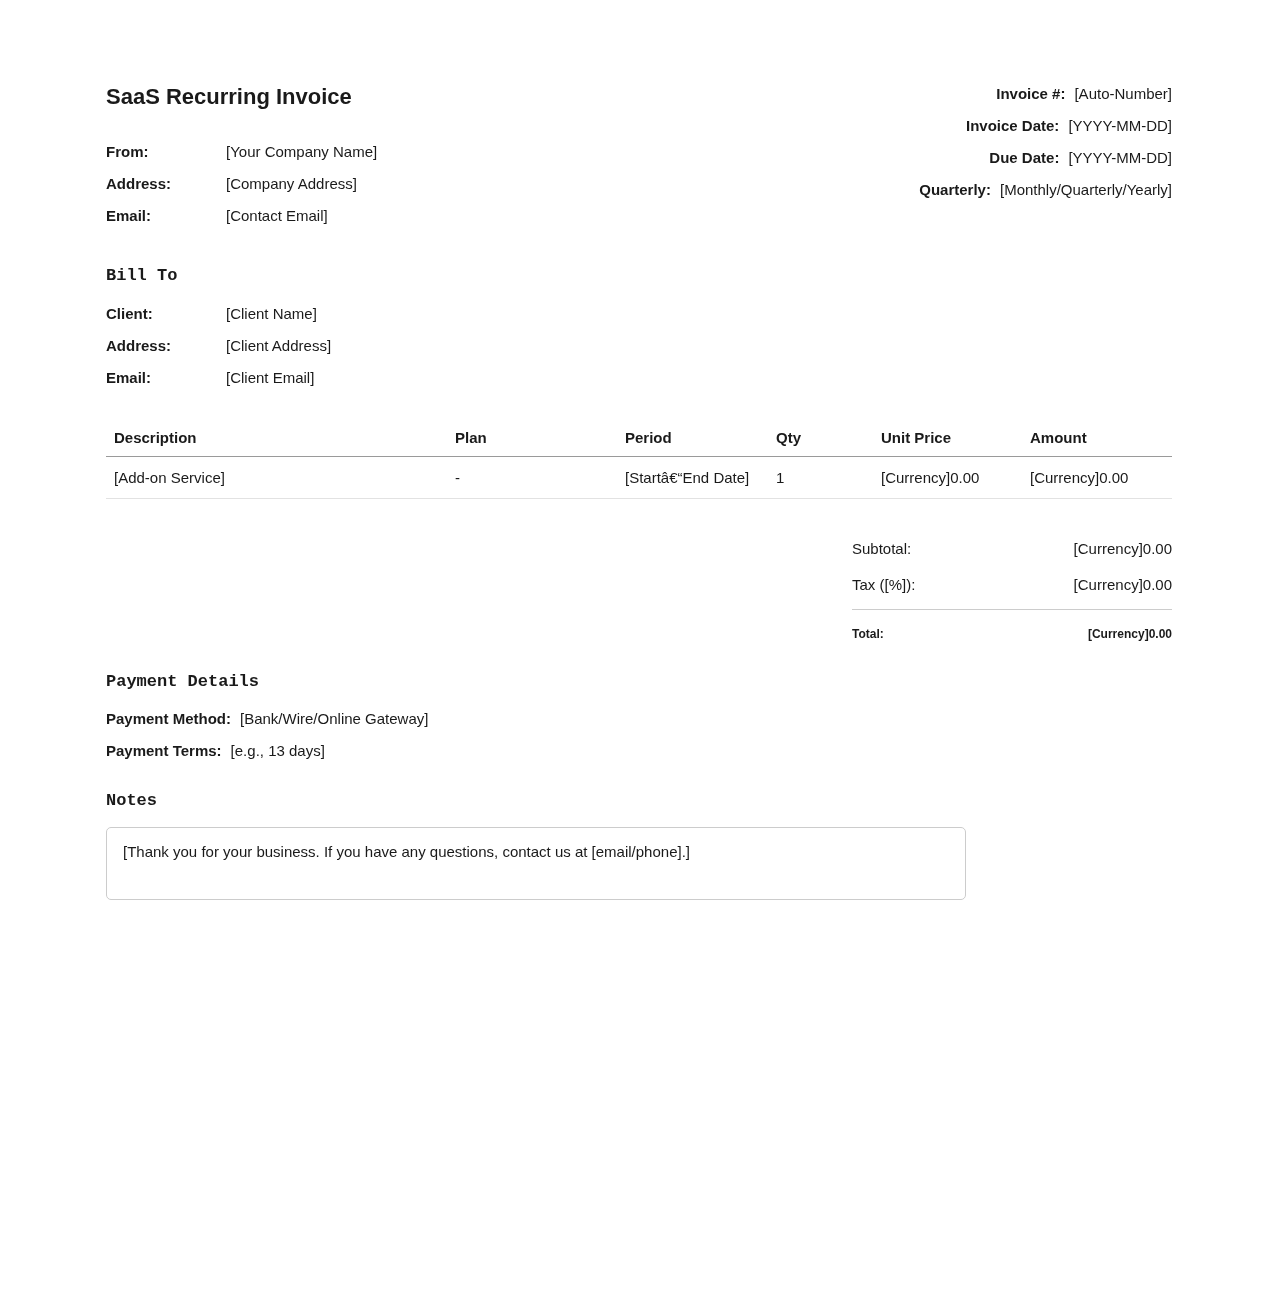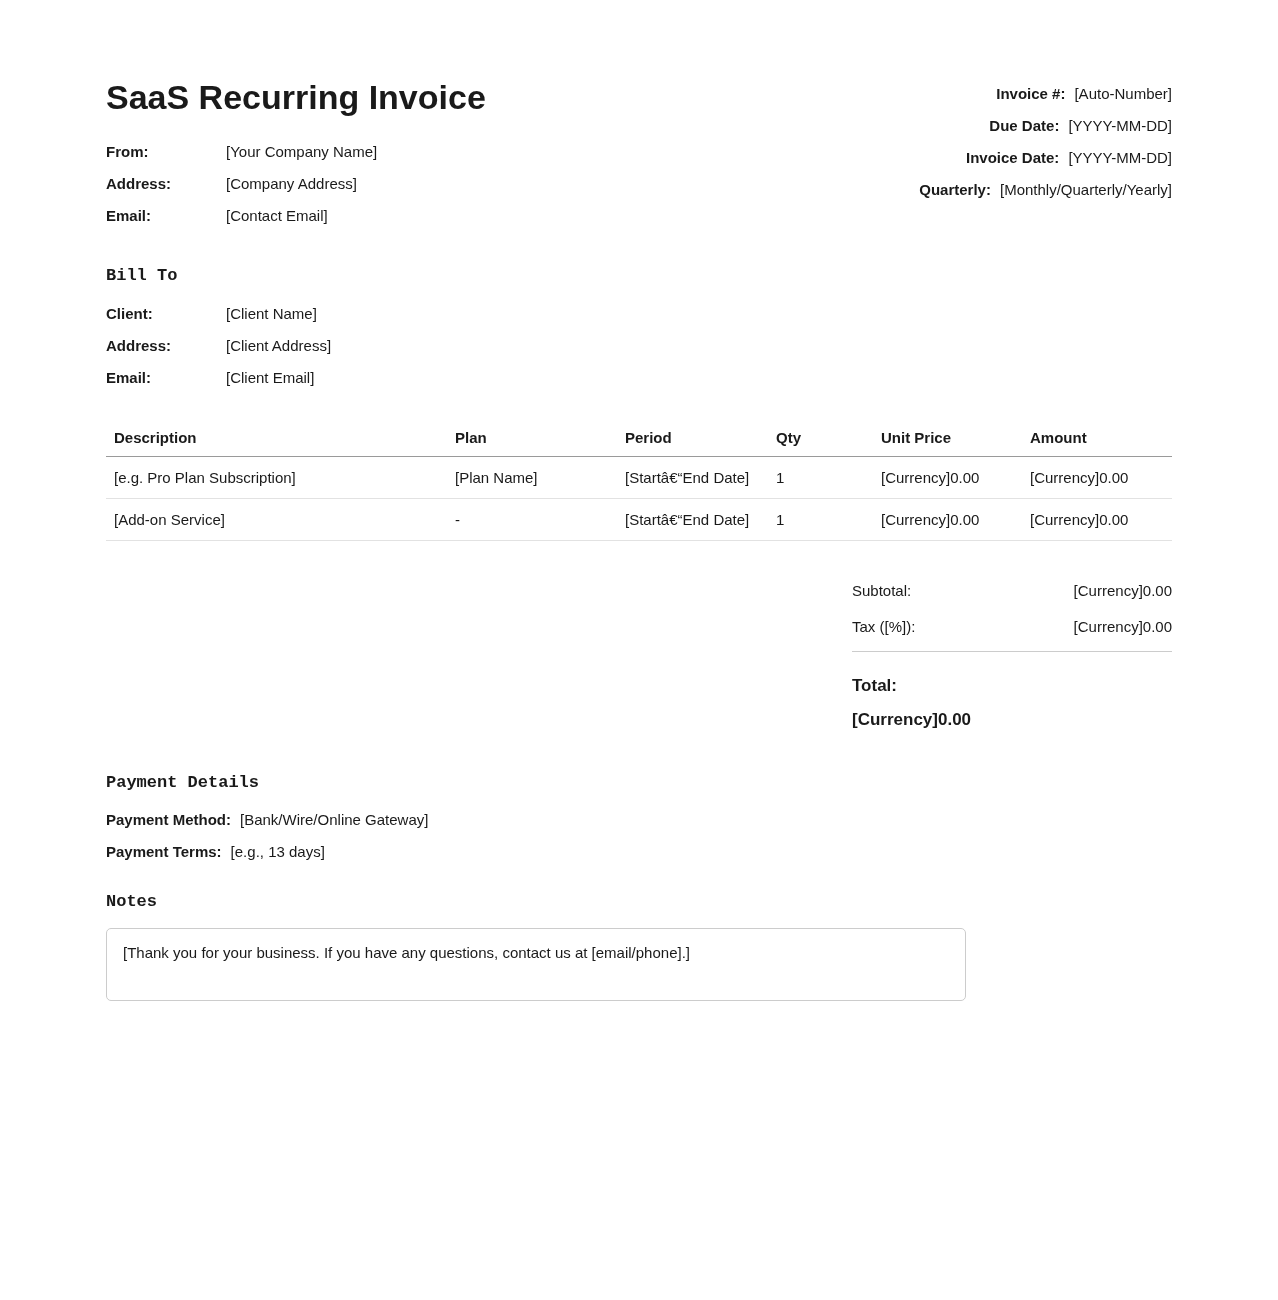--- a/index.html
+++ b/index.html
@@ -6,21 +6,21 @@
   html, body { background: #ffffff; }
   body {
     width: 1278px; height: 1300px; overflow: hidden;
     font-family: "Liberation Sans", sans-serif;
     color: #1a1a1a; font-size: 15px;
   }
   .page { padding: 78px 106px 0 106px; }
 
   
   .header-row { display: flex; justify-content: space-between; align-items: flex-start; }
-  .page-title { font-size: 34px; font-weight: 700; line-height: 38px; letter-spacing: 0; }
+  .page-title { font-size: 22px; font-weight: 700; line-height: 38px; letter-spacing: 0; }
   .meta { text-align: right; }
   .meta-row { line-height: 32px; white-space: nowrap; margin-left: 48px; }
   .meta-row .lbl { font-weight: 700; }
   .meta-row .val { margin-left: 9px; }
 
   
   .kv-block { margin-top: 20px; }
   .kv-row { display: flex; line-height: 32px; }
   .kv-row .lbl { width: 120px; font-weight: 700; flex: 0 0 120px; }
 
@@ -45,24 +45,24 @@
   .c-qty   { width: 105px; margin-left: 36px; }
   .c-price { width: 149px; }
   .c-amt   { width: 142px; }
 
   
   .totals { width: 320px; margin-left: auto; margin-top: 34px; }
   .totals-row { display: flex; justify-content: space-between; line-height: 32px; text-align: right; }
   .totals-row + .totals-row { margin-top: 4px; }
   .totals-divider { border-top: 1px solid #cccccc; margin-top: 8px; }
   .totals-total { display: flex; justify-content: space-between; line-height: 34px;
-                  margin-top: 17px; font-size: 17px; font-weight: 700; flex-direction: column; }
+                  margin-top: 7px; font-size: 12px; font-weight: 700; }
 
   
-  .payment-heading { margin-top: 34px; }
+  .payment-heading { margin-top: 19px; }
   .inline-rows { margin-top: 9px; }
   .inline-row { line-height: 32px; }
   .inline-row .lbl { font-weight: 700; }
   .inline-row .val { margin-left: 9px; }
 
   
   .notes-heading { margin-top: 22px; }
   .notes-box {
     margin-top: 14px; width: 860px; height: 73px;
     border: 1px solid #cccccc; border-radius: 5px;
@@ -92,24 +92,24 @@
           <span class="val">[Contact Email]</span>
         </div>
       </div>
     </div>
 
     <div class="meta">
       <div class="meta-row">
         <span class="lbl">Invoice #:</span><span class="val">[Auto-Number]</span>
       </div>
       <div class="meta-row">
-        <span class="lbl">Due Date:</span><span class="val">[YYYY-MM-DD]</span>
+        <span class="lbl">Invoice Date:</span><span class="val">[YYYY-MM-DD]</span>
       </div>
       <div class="meta-row">
-        <span class="lbl">Invoice Date:</span><span class="val">[YYYY-MM-DD]</span>
+        <span class="lbl">Due Date:</span><span class="val">[YYYY-MM-DD]</span>
       </div>
       <div class="meta-row">
         <span class="lbl">Quarterly:</span><span class="val">[Monthly/Quarterly/Yearly]</span>
       </div>
     </div>
   </div>
 
   <h2 class="section-heading bill-to-heading">Bill To</h2>
 
   <div class="kv-block bill-to-block">
@@ -132,28 +132,20 @@
       <tr>
         <th class="c-desc">Description</th>
         <th class="c-plan">Plan</th>
         <th class="c-period">Period</th>
         <th class="c-qty">Qty</th>
         <th class="c-price">Unit Price</th>
         <th class="c-amt">Amount</th>
       </tr>
     </thead>
     <tbody>
-      <tr>
-        <td class="c-desc">[e.g. Pro Plan Subscription]</td>
-        <td class="c-plan">[Plan Name]</td>
-        <td class="c-period">[Startâ€“End Date]</td>
-        <td class="c-qty">1</td>
-        <td class="c-price">[Currency]0.00</td>
-        <td class="c-amt">[Currency]0.00</td>
-      </tr>
       <tr>
         <td class="c-desc">[Add-on Service]</td>
         <td class="c-plan">-</td>
         <td class="c-period">[Startâ€“End Date]</td>
         <td class="c-qty">1</td>
         <td class="c-price">[Currency]0.00</td>
         <td class="c-amt">[Currency]0.00</td>
       </tr>
     </tbody>
   </table>

